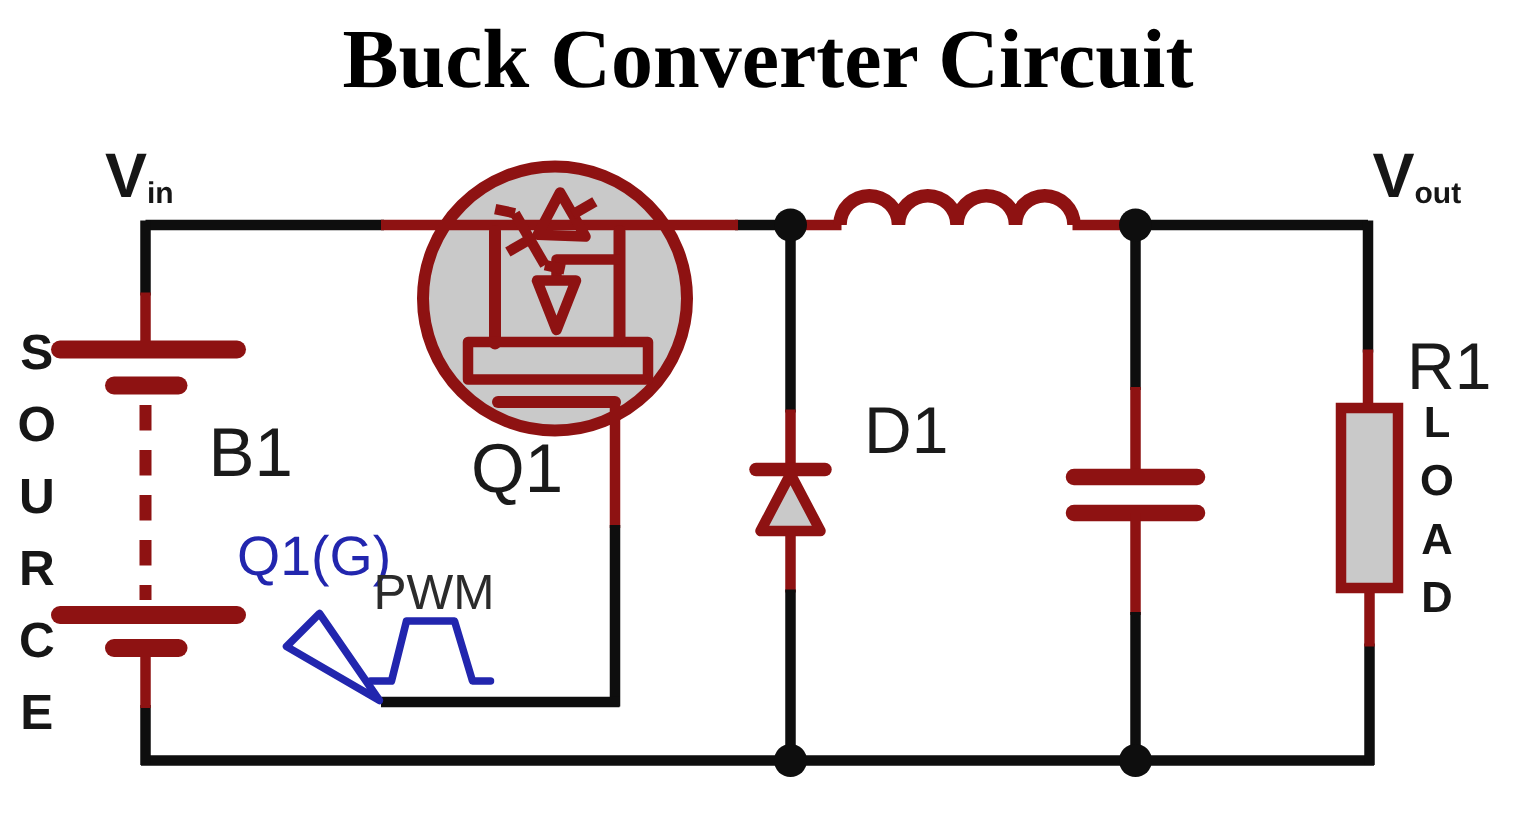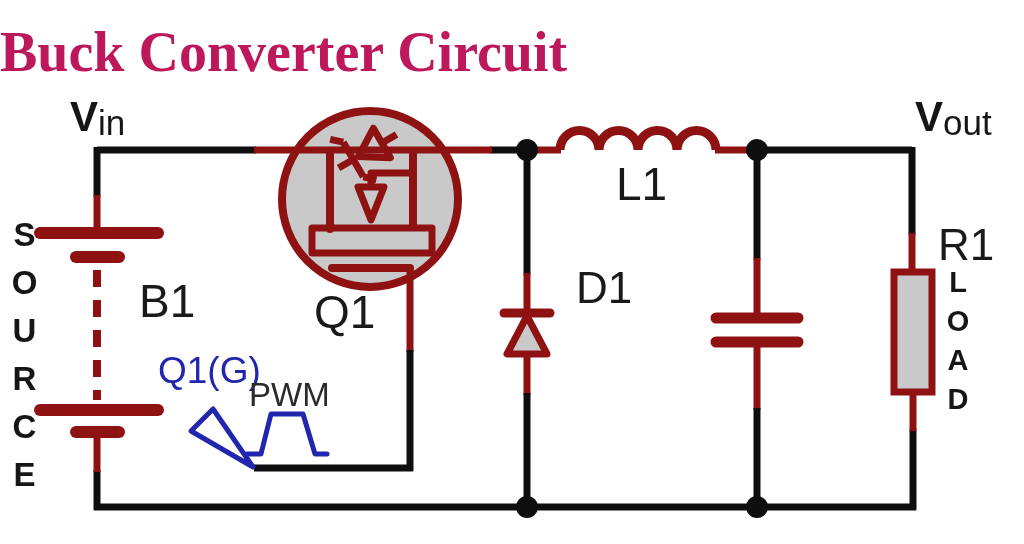--- a/index.html
+++ b/index.html
@@ -28,24 +28,24 @@
   .mi{stroke:var(--component-red);stroke-width:8;fill:none;stroke-linecap:round;}
   .mi7{stroke:var(--component-red);stroke-width:7;fill:none;stroke-linejoin:round;}
   .res{fill:var(--mosfet-fill);stroke:var(--component-red);stroke-width:7;}
   .dtri{fill:var(--mosfet-fill);stroke:var(--component-red);stroke-width:7;stroke-linejoin:round;}
   .dbar{stroke:var(--component-red);stroke-width:9;stroke-linecap:round;fill:none;}
   .cplate{stroke:var(--component-red);stroke-width:11;stroke-linecap:round;fill:none;}
   .blue{stroke:var(--signal-blue);stroke-width:5;fill:none;stroke-linejoin:round;stroke-linecap:round;}
 
   
   .lbl{position:absolute;color:var(--label-black);white-space:nowrap;}
-  .title{left:0;right:0;top:20px;
-         font-family:"Liberation Serif", serif;font-weight:bold;font-size:56px;color:#be185d;}
+  .title{left:0;right:0;top:8px;text-align:center;
+         font-family:"Liberation Serif", serif;font-weight:bold;font-size:56px;color:#000000;}
   .vlabel{font-weight:bold;font-size:42px;}
-  .vlabel .subt{font-size:35px;font-weight:normal;vertical-align:-4px;letter-spacing:0px;}
+  .vlabel .subt{font-size:20px;font-weight:bold;vertical-align:-4px;letter-spacing:0px;}
   .designator{font-size:46px;color:#1a1a1a;}
   .designator-sm{font-size:44px;color:#1a1a1a;}
   .vert{writing-mode:vertical-rl;text-orientation:upright;font-weight:bold;}
   .source-v{left:5px;top:216px;font-size:33px;letter-spacing:11px;}
   .load-v{left:941px;top:266px;font-size:29px;letter-spacing:7px;}
   .gate-l{left:158px;top:350px;font-size:37px;color:var(--signal-blue);}
   .pwm-l{left:249px;top:376px;font-size:33px;color:var(--pwm-gray);}
 </style>
 </head>
 <body>
@@ -160,21 +160,20 @@
   <div class="lbl vlabel" style="left:875px;top:93px;margin-left:40px;">
     <span>V</span><span class="subt">out</span>
   </div>
 
   <div class="lbl vert source-v">SOURCE</div>
 
   <div class="lbl designator" style="left:139px;top:274px;">B1</div>
 
   <div class="lbl designator" style="left:314px;top:285px;">Q1</div>
 
-  <div class="lbl designator" style="left:616px;top:157px;">L1</div>
 
   <div class="lbl designator-sm" style="left:576px;top:263px;">D1</div>
 
 
   <div class="lbl designator-sm" style="left:938px;top:220px;text-align:center;">R1</div>
 
   <div class="lbl vert load-v">LOAD</div>
 
   <div class="lbl gate-l">Q1(G)</div>
 

